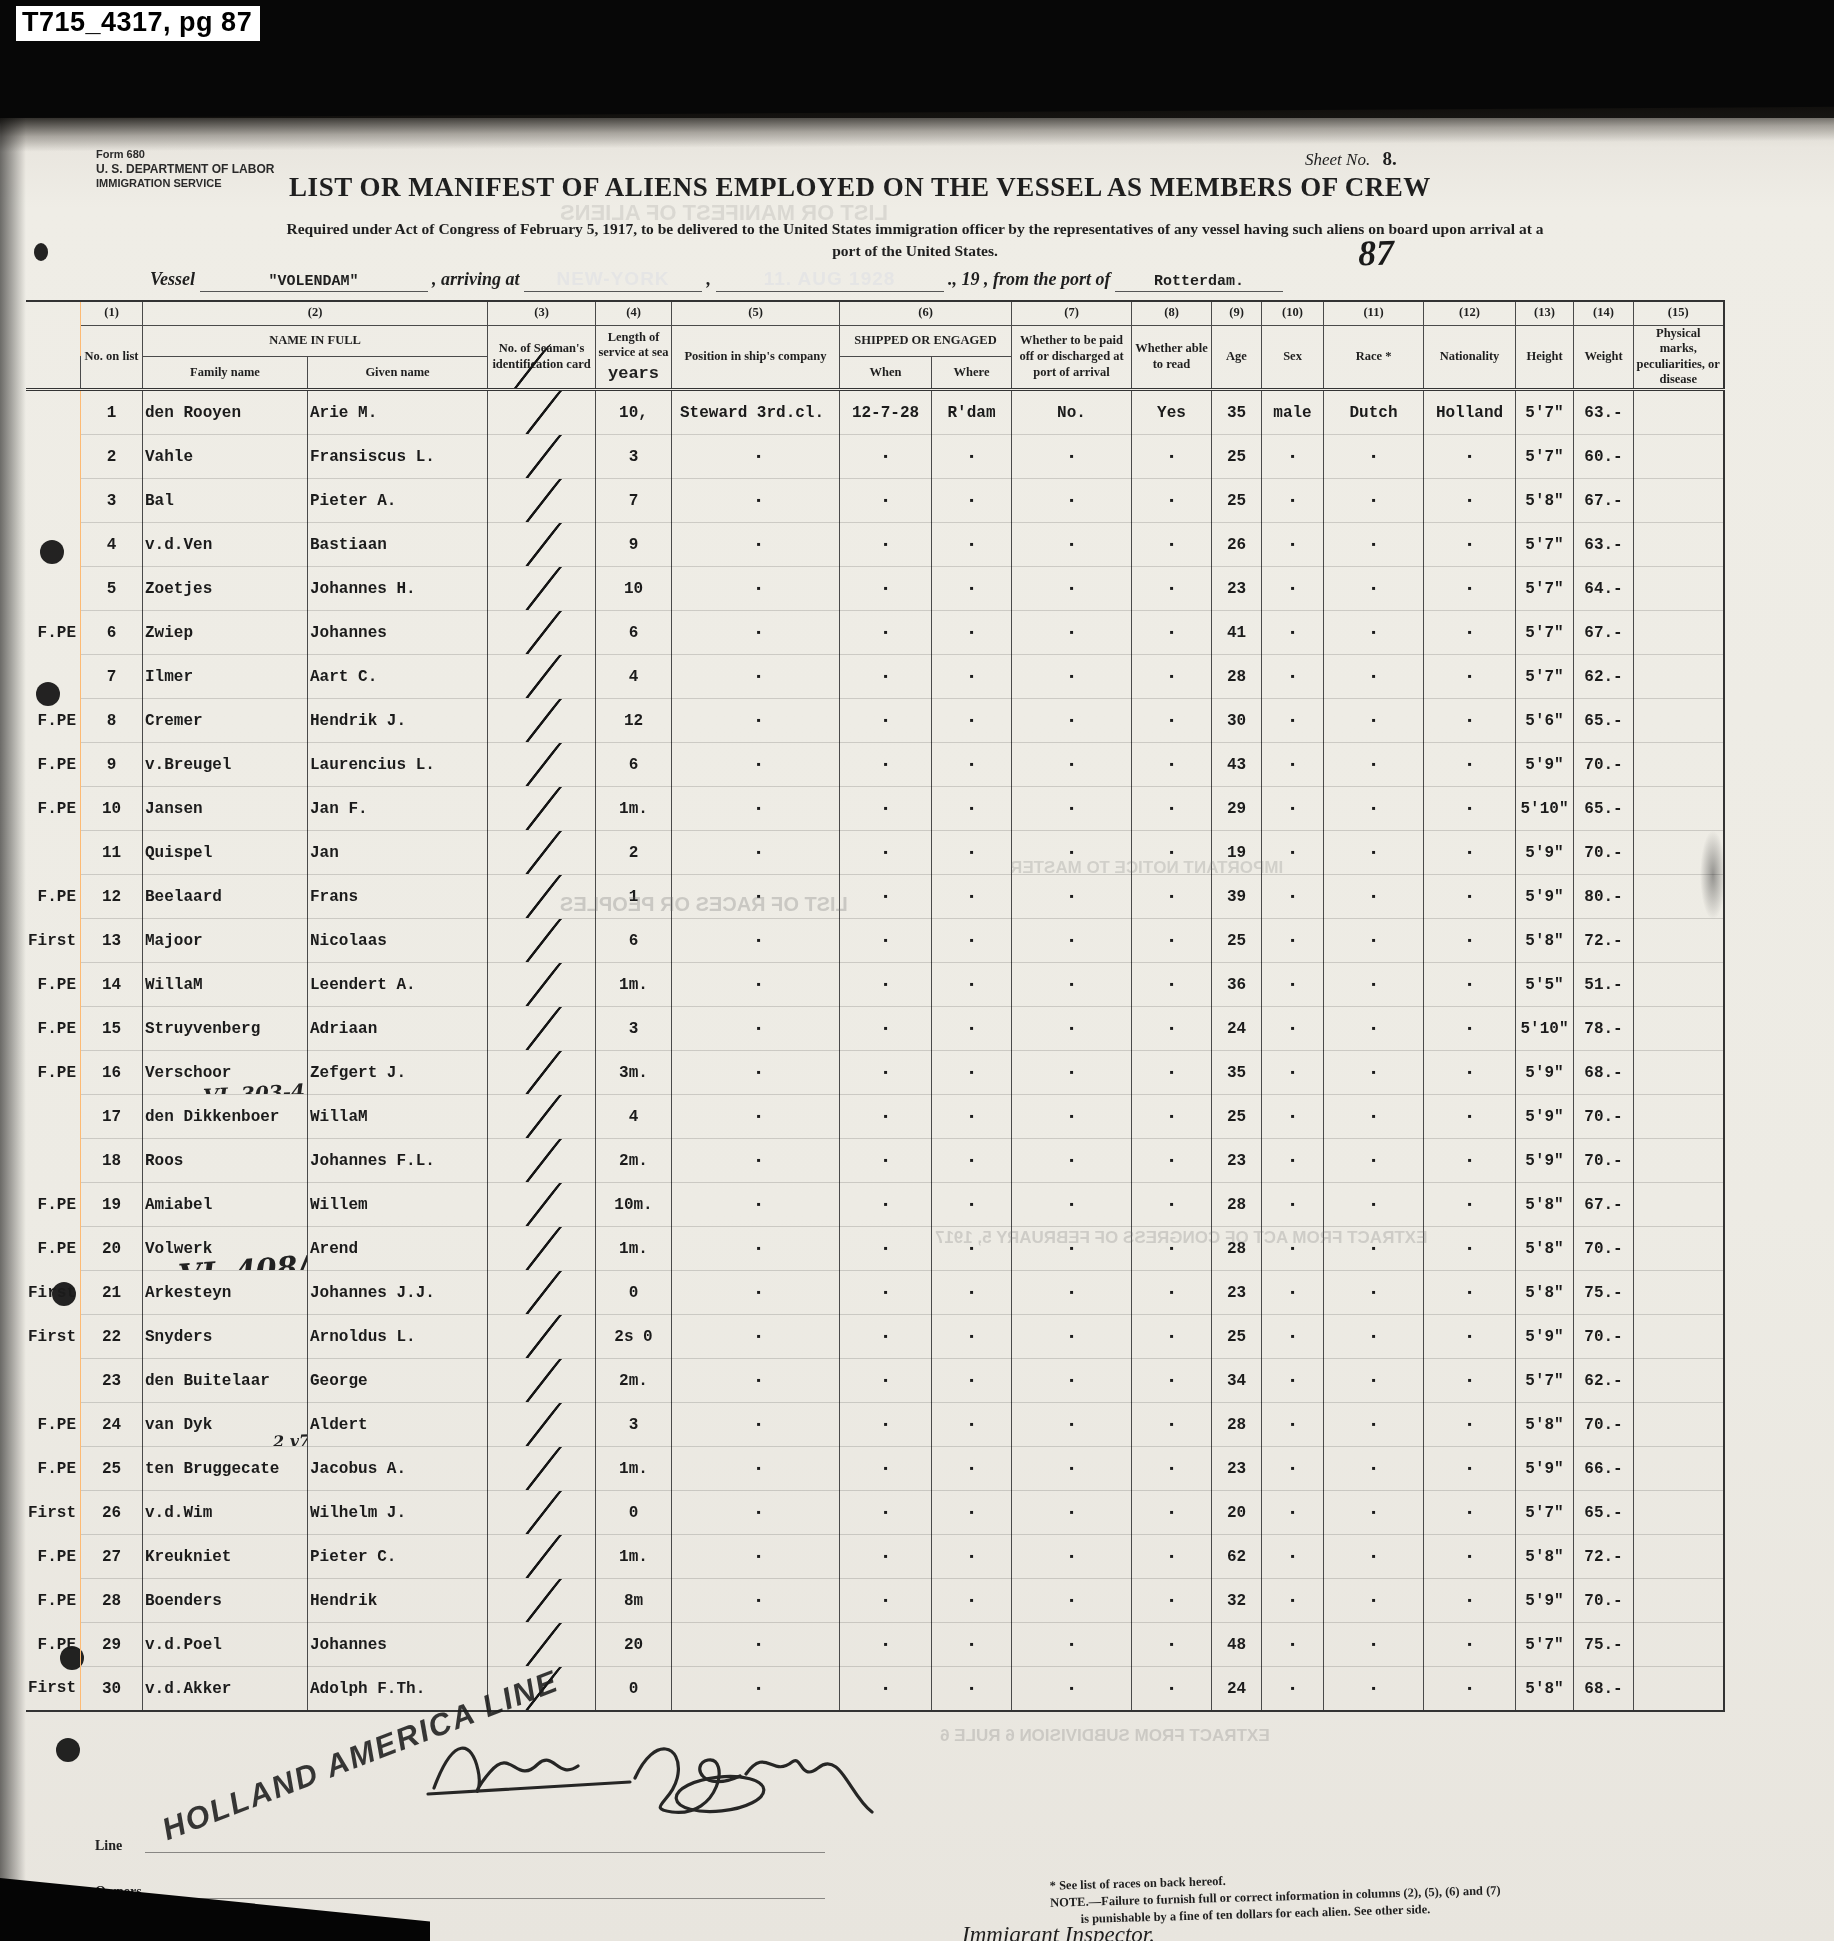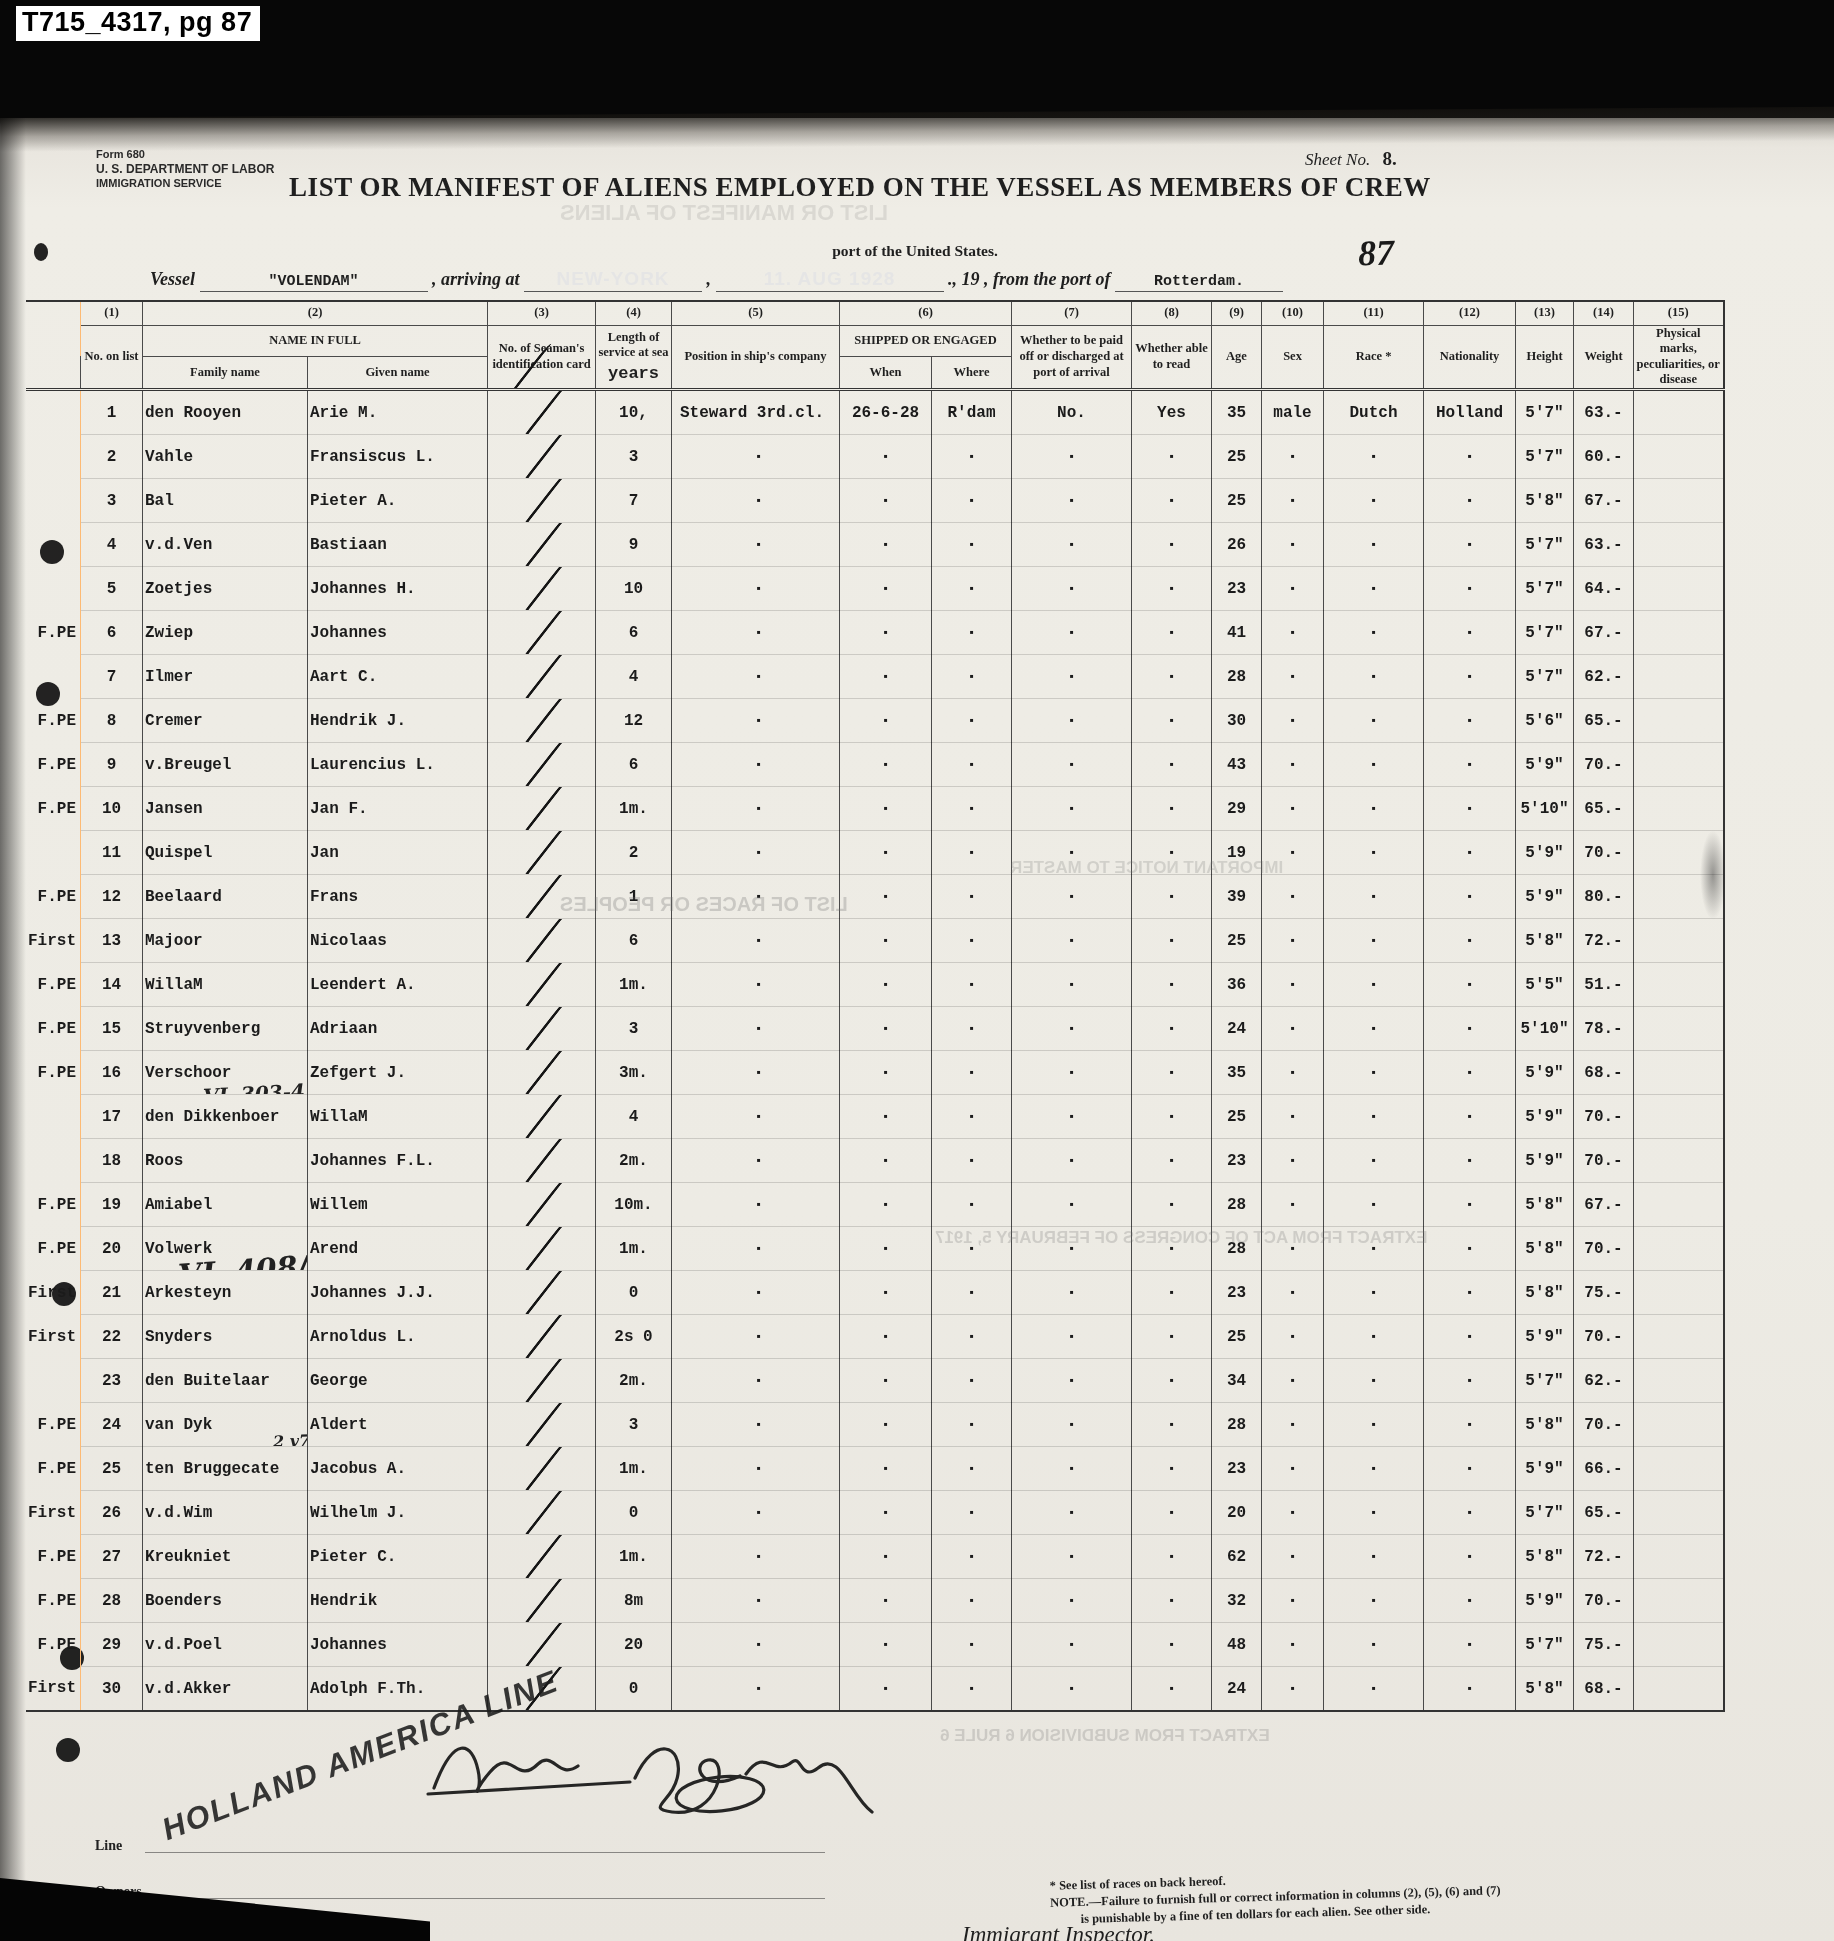--- a/index.html
+++ b/index.html
@@ -111,21 +111,21 @@
 </div>
 
 <div class="sheet">
   <span>Sheet No.</span>
   <b>8.</b>
 </div>
 <div class="hand87">87</div>
 
 <div class="title">LIST OR MANIFEST OF ALIENS EMPLOYED ON THE VESSEL AS MEMBERS OF CREW</div>
 <div class="subtitle">
-  <br>
+  <span>Required  under  Act  of Congress of February 5, 1917, to be delivered to the United States immigration officer by the representatives of any vessel having such aliens on board upon arrival at a</span><br>
   <span>port of the United States.</span>
 </div>
 
 <div class="vesselline">
   <span class="lbl">Vessel</span>
   <span class="typed u" style="min-width:200px">"VOLENDAM"</span>
   <span class="lbl">, arriving at</span>
   <span class="stamp u" style="min-width:150px">NEW-YORK</span>
   <span class="lbl">,</span>
   <span class="stamp u" style="min-width:200px">11. AUG 1928</span>
@@ -210,21 +210,21 @@
       <tr>
         <td class="pref t"></td>
         <td class="c-no t">1</td>
         <td class="t c-fam">den Rooyen</td>
         <td class="t">Arie M.</td>
         <td class="c-card">
           <div class="slash"></div>
         </td>
         <td class="c-service t">10,</td>
         <td class="c-pos t">Steward 3rd.cl.</td>
-        <td class="center t">26-6-28</td>
+        <td class="center t">12-7-28</td>
         <td class="center t">R'dam</td>
         <td class="center t">No.</td>
         <td class="center t">Yes</td>
         <td class="center t">35</td>
         <td class="center t">male</td>
         <td class="center t">Dutch</td>
         <td class="center t">Holland</td>
         <td class="center t">5'7"</td>
         <td class="center t">63.-</td>
         <td></td>

